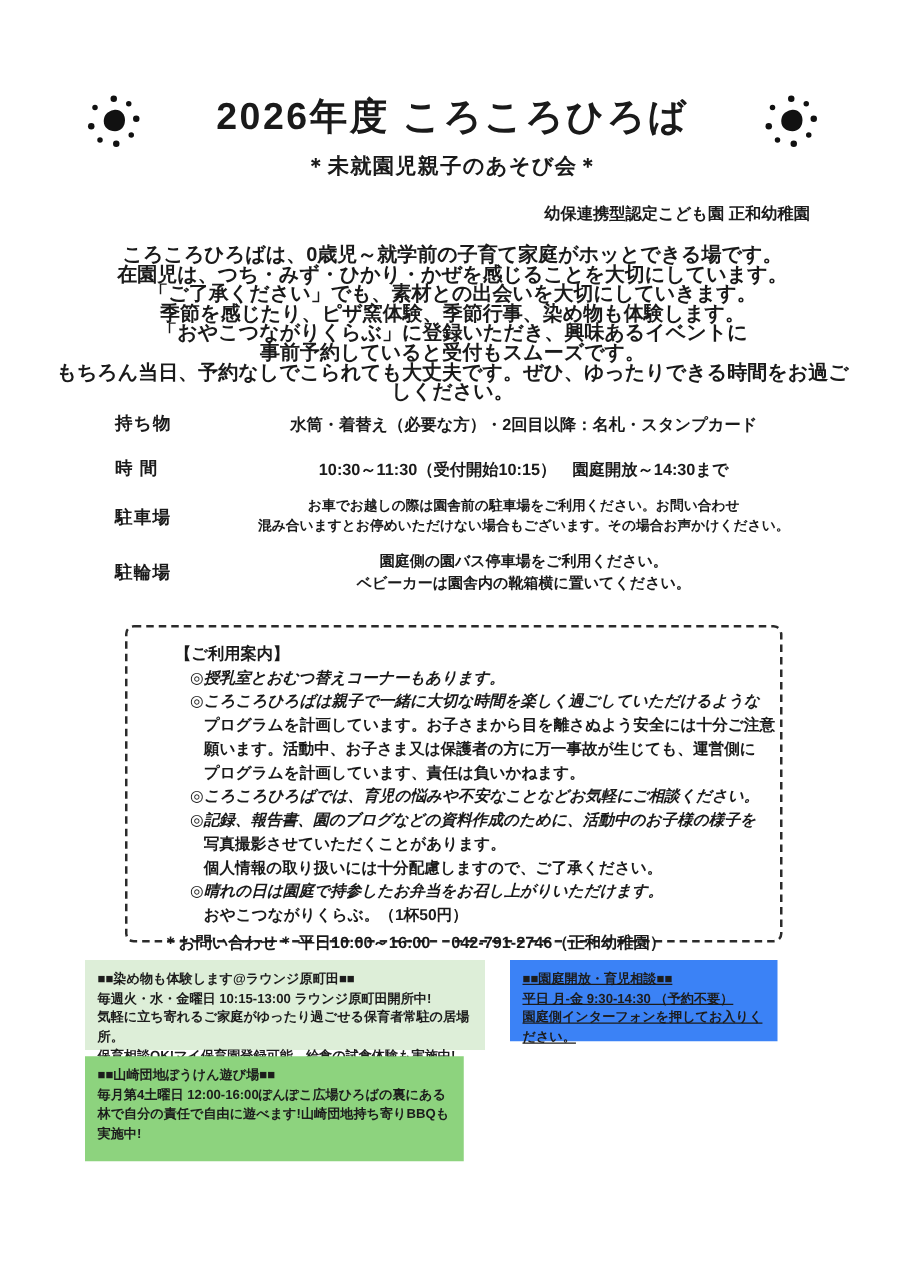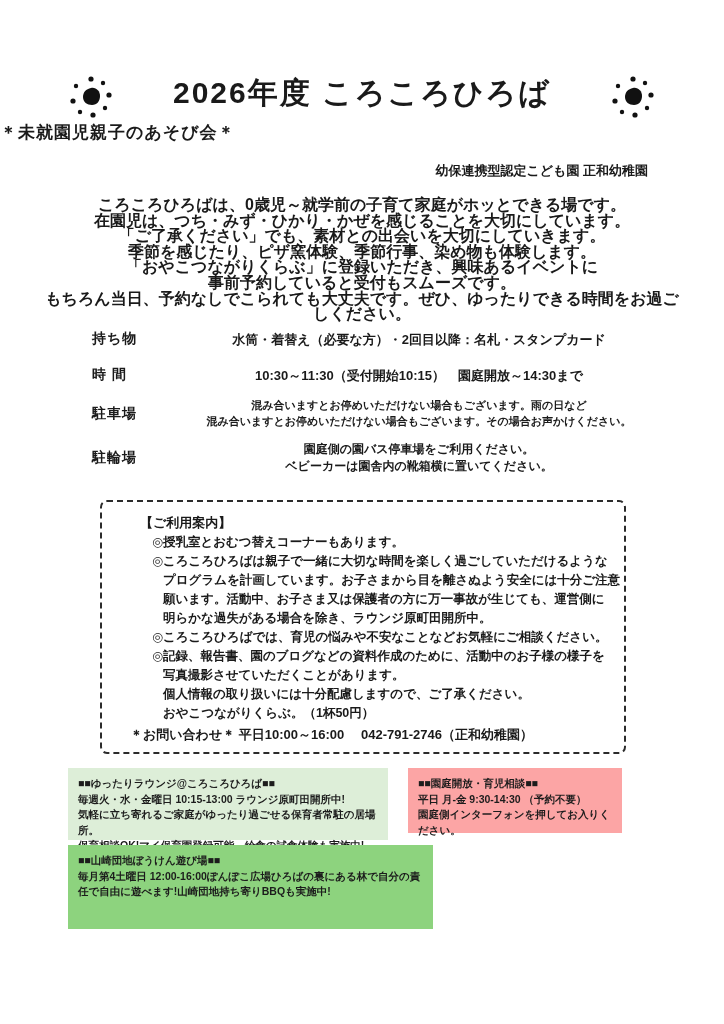--- a/index.html
+++ b/index.html
@@ -25,21 +25,21 @@
   .sun { width: 48px; height: 48px; flex: 0 0 auto; }
   .title {
     font-size: 30px;
     font-weight: 700;
     letter-spacing: 2px;
     white-space: nowrap;
   }
   .subtitle {
     position: absolute;
     top: 121px; left: 0; right: 0;
-    text-align: left;
+    text-align: center;
     font-size: 17px;
     font-weight: 700;
     letter-spacing: 1px;
   }
   .org-line {
     position: absolute;
     top: 162px; right: 76px;
     font-size: 13px;
     font-weight: 600;
   }
@@ -93,21 +93,21 @@
     font-size: 13px;
     font-weight: 700;
     line-height: 20px;
   }
   .usage-line {
     font-size: 12.5px;
     font-weight: 600;
     line-height: 19px;
     white-space: nowrap;
   }
-  .usage-line.item { margin-left: 50px; }
+  .usage-line.item { margin-left: 50px; font-style: italic; }
   .usage-line.cont { margin-left: 61px; }
   .usage-contact {
     margin-left: 28px;
     margin-top: 3px;
     font-size: 13px;
     font-weight: 700;
   }
 
   
   .notice-box {
@@ -115,21 +115,21 @@
     box-sizing: border-box;
     padding: 8px 10px;
     font-size: 10.5px;
     font-weight: 600;
     line-height: 15.5px;
     color: #1c1c1c;
   }
   .notice-title { font-weight: 700; }
   .notice-1 { left: 68px;  top: 768px; width: 320px; height: 72px; }
   .notice-2 { left: 408px; top: 768px; width: 214px; height: 65px; }
-  .notice-3 { left: 68px;  top: 845px; width: 365px; height: 84px; }
+  .notice-3 { left: 68px;  top: 845px; width: 303px; height: 84px; }
 </style>
 </head>
 <body>
 
 <div class="page">
 
   <div class="header-row">
     <svg class="sun" viewBox="0 0 48 48" aria-hidden="true">
       <g fill="#111111">
         <path d="M24 15 c5 -1 9 3 9 8 c0 5 -3 9 -8 9 c-5 0 -9 -3 -9 -8 c0 -5 3 -8 8 -9 z"></path>
@@ -182,56 +182,57 @@
   <div class="info-row" style="top:366px">
     <div class="info-label">時 間</div>
     <div class="info-value">
       <div>10:30～11:30（受付開始10:15）　園庭開放～14:30まで</div>
     </div>
   </div>
 
   <div class="info-row" style="top:398px">
     <div class="info-label">駐車場</div>
     <div class="info-value small">
-      <div>混み合いますとお停めいただけない場合もございます。雨の日など</div>
+      <div>お車でお越しの際は園舎前の駐車場をご利用ください。お問い合わせ</div>
       <div>混み合いますとお停めいただけない場合もございます。その場合お声かけください。</div>
     </div>
   </div>
 
   <div class="info-row" style="top:441px">
     <div class="info-label">駐輪場</div>
     <div class="info-value mid">
       <div>園庭側の園バス停車場をご利用ください。</div>
       <div>ベビーカーは園舎内の靴箱横に置いてください。</div>
     </div>
   </div>
 
   <div class="usage-box">
     <div class="usage-heading">【ご利用案内】</div>
     <div class="usage-line item">◎授乳室とおむつ替えコーナーもあります。</div>
     <div class="usage-line item">◎ころころひろばは親子で一緒に大切な時間を楽しく過ごしていただけるような</div>
     <div class="usage-line cont">プログラムを計画しています。お子さまから目を離さぬよう安全には十分ご注意</div>
     <div class="usage-line cont">願います。活動中、お子さま又は保護者の方に万一事故が生じても、運営側に</div>
-    <div class="usage-line cont">明らかな過失がある場合を除き、ラウンジ原町田開所中。</div>
+    <div class="usage-line cont">プログラムを計画しています、責任は負いかねます。</div>
     <div class="usage-line item">◎ころころひろばでは、育児の悩みや不安なことなどお気軽にご相談ください。</div>
     <div class="usage-line item">◎記録、報告書、園のブログなどの資料作成のために、活動中のお子様の様子を</div>
     <div class="usage-line cont">写真撮影させていただくことがあります。</div>
     <div class="usage-line cont">個人情報の取り扱いには十分配慮しますので、ご了承ください。</div>
+    <div class="usage-line item">◎晴れの日は園庭で持参したお弁当をお召し上がりいただけます。</div>
     <div class="usage-line cont">おやこつながりくらぶ。（1杯50円）</div>
     <div class="usage-contact">＊お問い合わせ＊ 平日10:00～16:00　 042-791-2746（正和幼稚園）</div>
   </div>
 
   <div class="notice-box notice-1" style="background-color: rgb(221, 238, 216);">
-    <div class="notice-title">■■ゆったりラウンジ@ころころひろば■■</div>
+    <div class="notice-title">■■染め物も体験します@ラウンジ原町田■■</div>
     <div class="notice-line">毎週火・水・金曜日 10:15-13:00 ラウンジ原町田開所中!</div>
     <div class="notice-line">気軽に立ち寄れるご家庭がゆったり過ごせる保育者常駐の居場所。</div>
     <div class="notice-line">保育相談OK!マイ保育園登録可能。給食の試食体験も実施中!</div>
   </div>
 
-  <div class="notice-box notice-2" style="background-color: #fca5a5;">
+  <div class="notice-box notice-2" style="background-color: #3b82f6; text-decoration: underline;">
     <div class="notice-title">■■園庭開放・育児相談■■</div>
     <div class="notice-line">平日 月-金 9:30-14:30 （予約不要）</div>
     <div class="notice-line">園庭側インターフォンを押してお入りください。</div>
   </div>
 
   <div class="notice-box notice-3" style="background-color: rgb(141, 211, 126);">
     <div class="notice-title">■■山崎団地ぼうけん遊び場■■</div>
     <div class="notice-line">毎月第4土曜日 12:00-16:00ぽんぽこ広場ひろばの裏にある林で自分の責任で自由に遊べます!山崎団地持ち寄りBBQも実施中!</div>
   </div>
 

